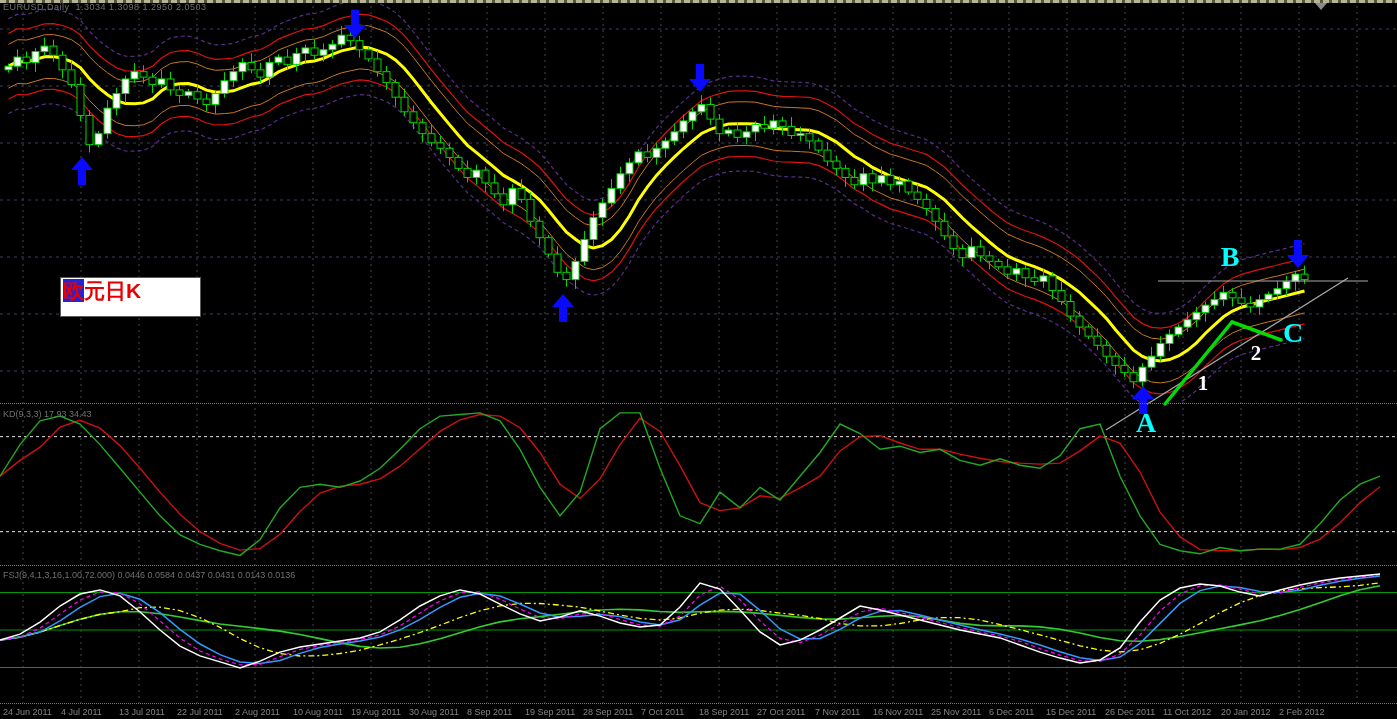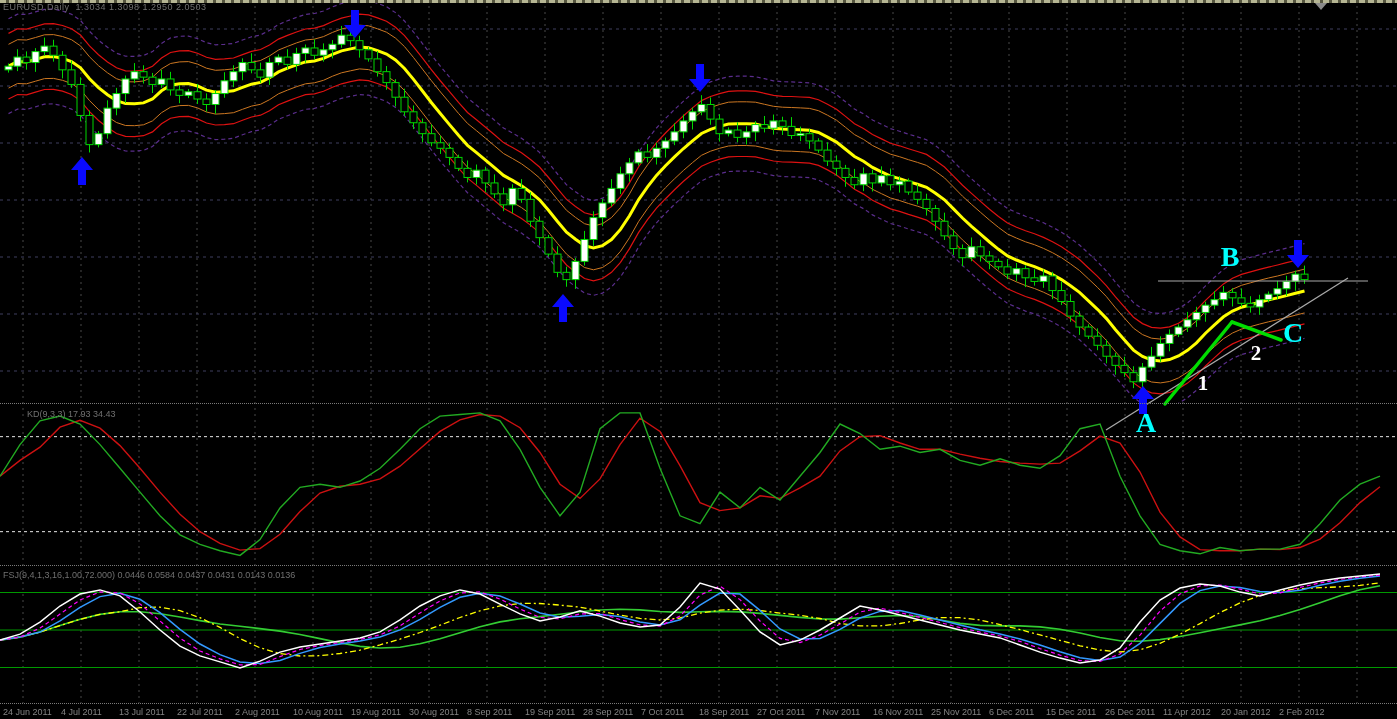--- a/index.html
+++ b/index.html
@@ -5,21 +5,21 @@
   html,body{margin:0;padding:0;background:#000;}
   #root{position:relative;width:1397px;height:719px;background:#000;overflow:hidden;
         font-family:"Liberation Sans",sans-serif;}
   .topstrip{position:absolute;left:0;top:0;width:1397px;height:3px;
         background:repeating-linear-gradient(90deg,#b5b593 0 6px,#55553f 6px 9px);}
   .shift-marker{position:absolute;left:1315px;top:3px;width:0;height:0;
         border-left:6px solid transparent;border-right:6px solid transparent;border-top:7px solid #8a8a8a;}
   svg#cv{position:absolute;left:0;top:0;}
   .ohlc{position:absolute;left:3px;top:2px;color:#707070;font-size:9px;letter-spacing:.5px;white-space:pre;}
   .indlabel{position:absolute;left:3px;color:#707070;font-size:9px;white-space:pre;}
-  .indlabel.stoch{top:409px;margin-left:24px;}
+  .indlabel.stoch{top:409px;}
   .indlabel.macd{top:570px;}
   .symbox{position:absolute;left:60px;top:277px;width:141px;height:40px;background:#ffffff;
         border:1px solid #5a5a5a;box-sizing:border-box;padding:1px 0 0 2px;
         font-weight:bold;font-size:21px;color:#e80000;line-height:24px;}
   .symbox .hl{background:#2323d8;}
   .sep{position:absolute;left:0;width:1397px;height:0;border-top:1px dotted #7a7a7a;}
   #axis{position:absolute;left:0;top:704px;width:1397px;height:15px;background:#000;padding-left:16px;}
   .dlabel{position:absolute;top:3px;color:#848484;font-size:9px;white-space:nowrap;}
 </style>
 </head>
@@ -407,20 +407,21 @@
         <text x="1293" y="342" fill="#00ffff" text-anchor="middle" font-family="'Liberation Serif',serif" font-weight="bold" font-size="28">C</text>
         <text x="1203" y="390" fill="#ffffff" text-anchor="middle" font-family="'Liberation Serif',serif" font-weight="bold" font-size="21">1</text>
         <text x="1256" y="360" fill="#ffffff" text-anchor="middle" font-family="'Liberation Serif',serif" font-weight="bold" font-size="21">2</text>
       </g>
   </svg>
 
   <div class="ohlc">EURUSD,Daily  1.3034 1.3098 1.2950 2.0503</div>
   <div class="indlabel stoch">KD(9,3,3) 17.93 34.43</div>
   <div class="indlabel macd">FSJ(9,4,1,3,16,1.00,72.000) 0.0446 0.0584 0.0437 0.0431 0.0143 0.0136</div>
 
+  <div class="symbox"><span class="hl">欧</span><span>元日K</span></div>
 
   <div class="sep" style="top:403px"></div>
   <div class="sep" style="top:565px"></div>
   <div class="sep" style="top:703px"></div>
 
   <div id="axis">
       <div class="dlabel" style="left: 3px;">24 Jun 2011</div>
       <div class="dlabel" style="left: 61px;">4 Jul 2011</div>
       <div class="dlabel" style="left: 119px;">13 Jul 2011</div>
       <div class="dlabel" style="left: 177px;">22 Jul 2011</div>
@@ -433,17 +434,17 @@
       <div class="dlabel" style="left: 583px;">28 Sep 2011</div>
       <div class="dlabel" style="left: 641px;">7 Oct 2011</div>
       <div class="dlabel" style="left: 699px;">18 Sep 2011</div>
       <div class="dlabel" style="left: 757px;">27 Oct 2011</div>
       <div class="dlabel" style="left: 815px;">7 Nov 2011</div>
       <div class="dlabel" style="left: 873px;">16 Nov 2011</div>
       <div class="dlabel" style="left: 931px;">25 Nov 2011</div>
       <div class="dlabel" style="left: 989px;">6 Dec 2011</div>
       <div class="dlabel" style="left: 1046px;">15 Dec 2011</div>
       <div class="dlabel" style="left: 1105px;">26 Dec 2011</div>
-      <div class="dlabel" style="left: 1163px;">11 Apr 2012</div>
+      <div class="dlabel" style="left: 1163px;">11 Oct 2012</div>
       <div class="dlabel" style="left: 1221px;">20 Jan 2012</div>
       <div class="dlabel" style="left: 1279px;">2 Feb 2012</div>
     </div>
 </div>
 
 </body></html>

